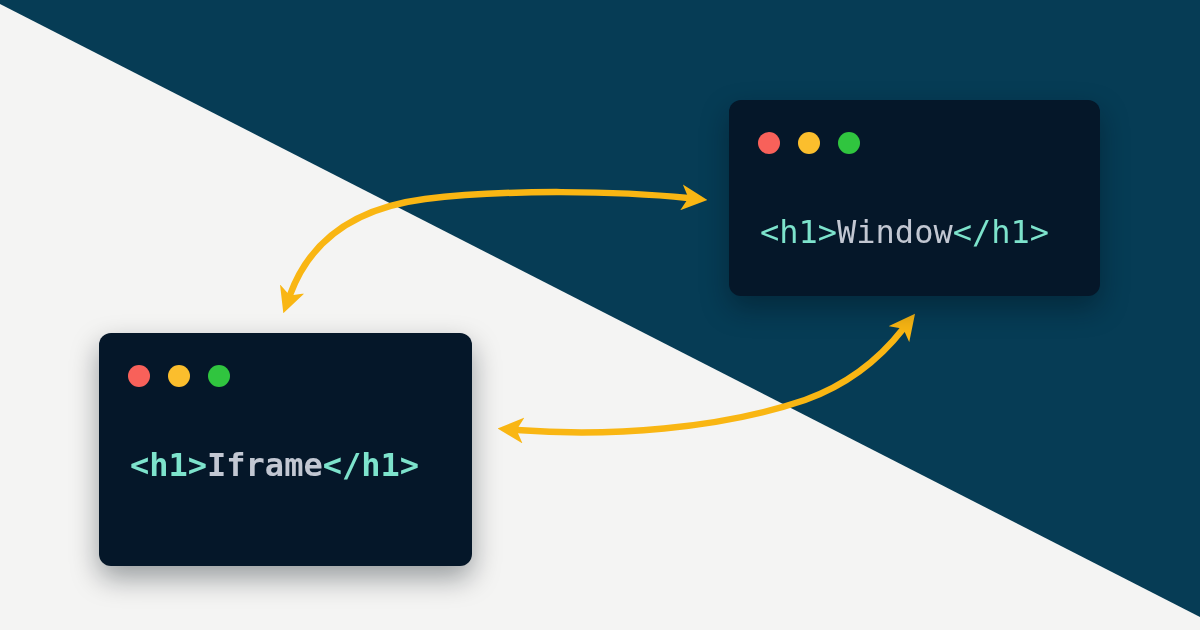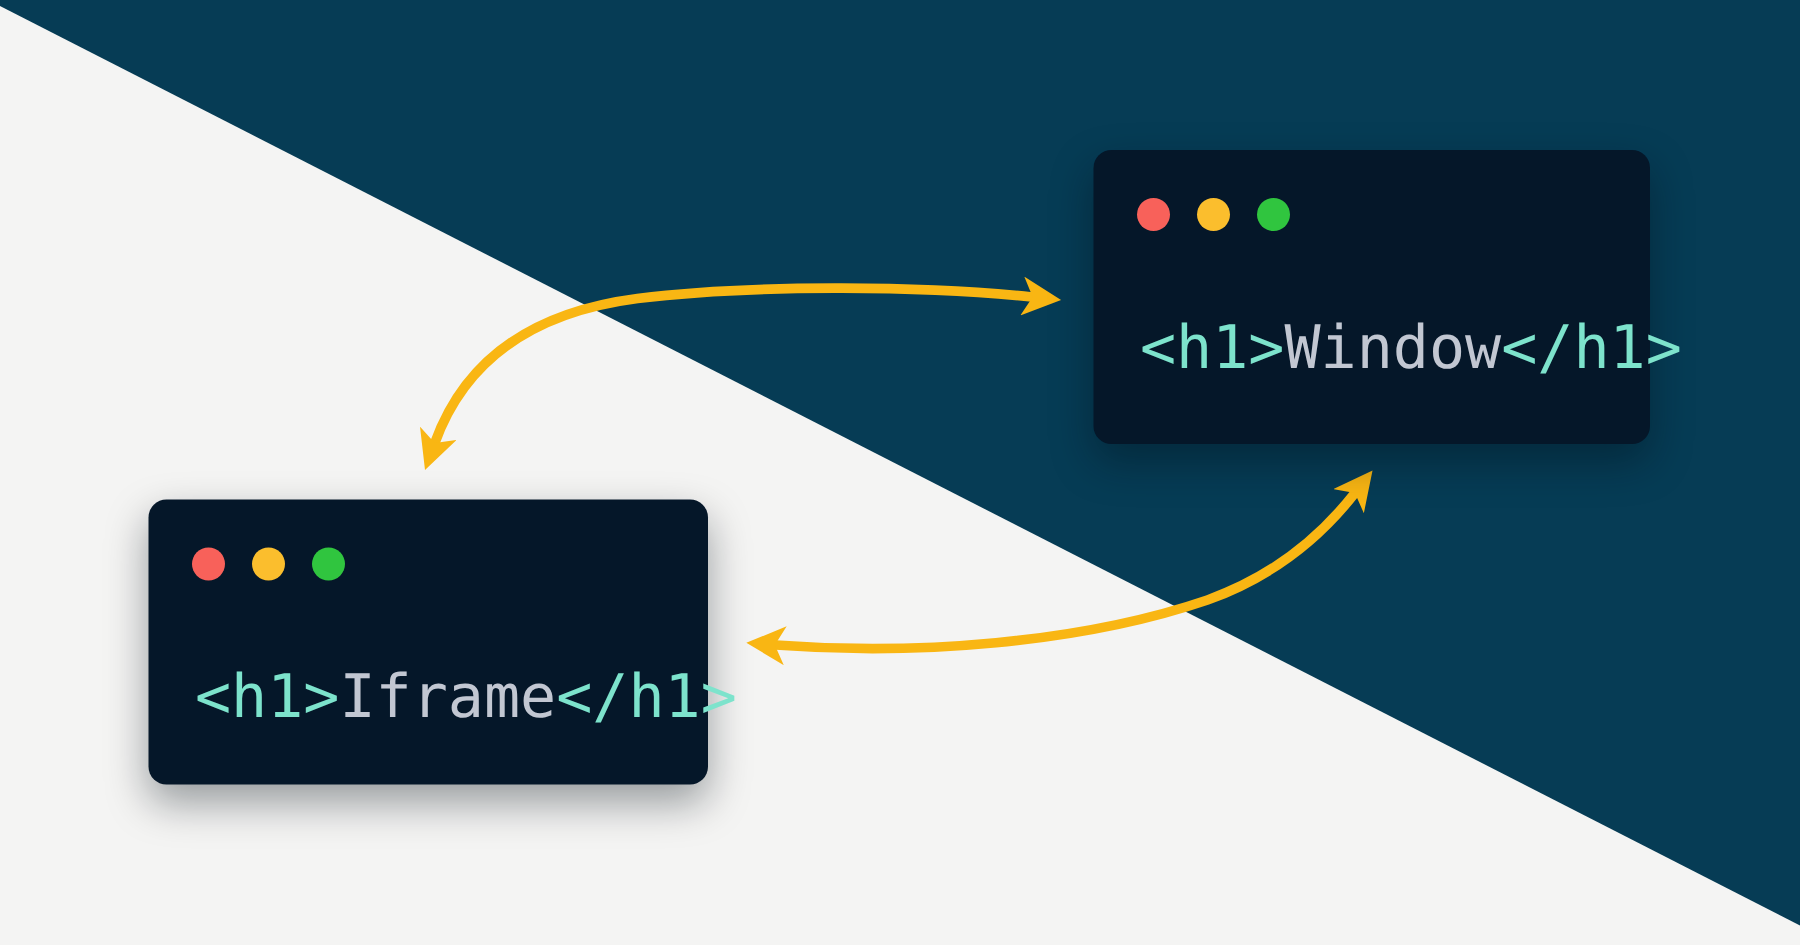--- a/index.html
+++ b/index.html
@@ -20,29 +20,29 @@
     stroke-linecap: round;
   }
   .arrowhead { fill: var(--arrow, #F9B613); }
   .window {
     position: absolute;
     background: var(--window-background, #051729);
     border-radius: 12px;
     box-shadow: 0 12px 28px rgba(2, 12, 22, 0.38);
   }
   .window-parent { left: 729px; top: 100px; width: 371px; height: 196px; }
-  .window-iframe { left: 99px;  top: 333px; width: 373px; height: 190px; }
+  .window-iframe { left: 99px;  top: 333px; width: 373px; height: 233px; font-weight: bold; }
   .dots { position: absolute; left: 29px; top: 32px; display: flex; gap: 18px; }
   .dot { width: 22px; height: 22px; border-radius: 50%; }
   .dot-red    { background: var(--dot-red, #F8615A); }
   .dot-yellow { background: var(--dot-yellow, #FBBE2D); }
   .dot-green  { background: var(--dot-green, #30C53F); }
   .code {
     position: absolute; left: 31px; top: 112px;
-    font-size: 40px; line-height: 40px; white-space: pre;
+    font-size: 32px; line-height: 40px; white-space: pre;
     color: var(--code-text, #C2C7D2);
   }
   .code .tag { color: var(--code-tag, #7DE3CC); }
 </style>
 </head>
 <body>
 
 <div class="canvas">
 
   <svg class="scene" viewBox="0 0 1200 630">

